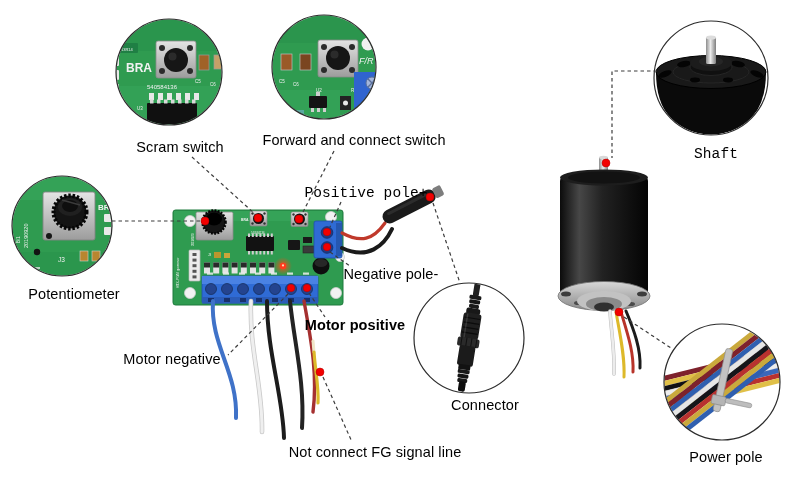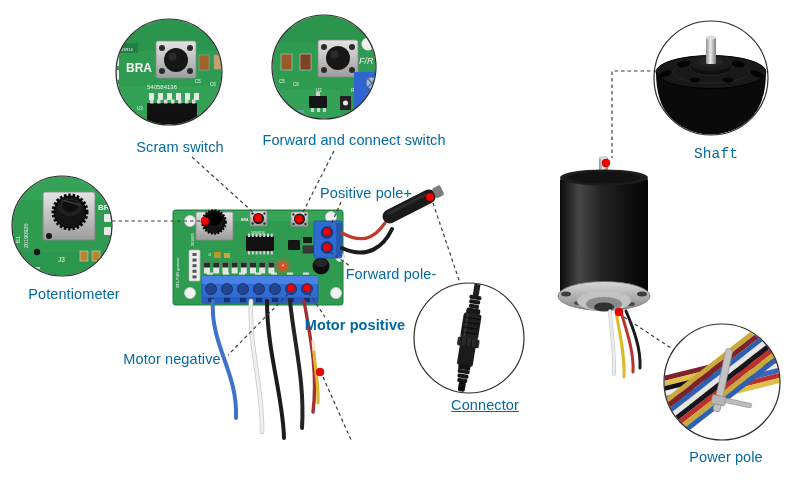--- a/index.html
+++ b/index.html
@@ -3,32 +3,32 @@
 <meta charset="utf-8">
 <style>
   html,body{margin:0;padding:0;background:#fff;}
   .canvas{
     position:relative;width:800px;height:476px;background:#ffffff;
     overflow:hidden;font-family:"Liberation Sans",sans-serif;
   }
   .scene{position:absolute;left:0;top:0;}
   .label{
     position:absolute;transform:translate(-50%,-50%);
-    color:#0369a1;font-size:14.5px;white-space:nowrap;letter-spacing:.1px;
+    color:#000000;font-size:14.5px;white-space:nowrap;letter-spacing:.1px;
   }
   
   .lbl-scram{left:180px;top:147px;}
   .lbl-fr{left:354px;top:140px;}
   .lbl-pot{left:74px;top:294px;}
-  .lbl-pos{left:366px;top:193px;}
+  .lbl-pos{left:366px;top:193px;font-family:Liberation Mono, monospace;}
   .lbl-neg{left:391px;top:274px;}
   .lbl-mpos{left:355px;top:325px;font-weight:bold;}
   .lbl-mneg{left:172px;top:359px;}
   .lbl-fg{left:375px;top:452px;}
-  .lbl-conn{left:485px;top:405px;text-decoration:underline;}
+  .lbl-conn{left:485px;top:405px;}
   .lbl-shaft{left:716px;top:154px;font-family:Liberation Mono, monospace;}
   .lbl-power{left:726px;top:457px;}
 </style>
 </head>
 <body>
 
 <div class="canvas">
 <svg class="scene" width="800" height="480" viewBox="0 0 800 480">
   <defs>
     <linearGradient id="silverV" x1="0" y1="0" x2="0" y2="1">
@@ -473,19 +473,20 @@
     <circle cx="320" cy="372" r="4"></circle>
     <circle cx="606" cy="163" r="4"></circle>
     <circle cx="619" cy="312" r="4"></circle>
   </g>
 </svg>
 
   <div class="label lbl-scram">Scram switch</div>
   <div class="label lbl-fr">Forward and connect switch</div>
   <div class="label lbl-pot">Potentiometer</div>
   <div class="label lbl-pos">Positive pole+</div>
-  <div class="label lbl-neg">Forward pole-</div>
+  <div class="label lbl-neg">Negative pole-</div>
   <div class="label lbl-mpos">Motor positive</div>
   <div class="label lbl-mneg">Motor negative</div>
+  <div class="label lbl-fg">Not connect FG signal line</div>
   <div class="label lbl-conn">Connector</div>
   <div class="label lbl-shaft">Shaft</div>
   <div class="label lbl-power">Power pole</div>
 </div>
 
 </body></html>

